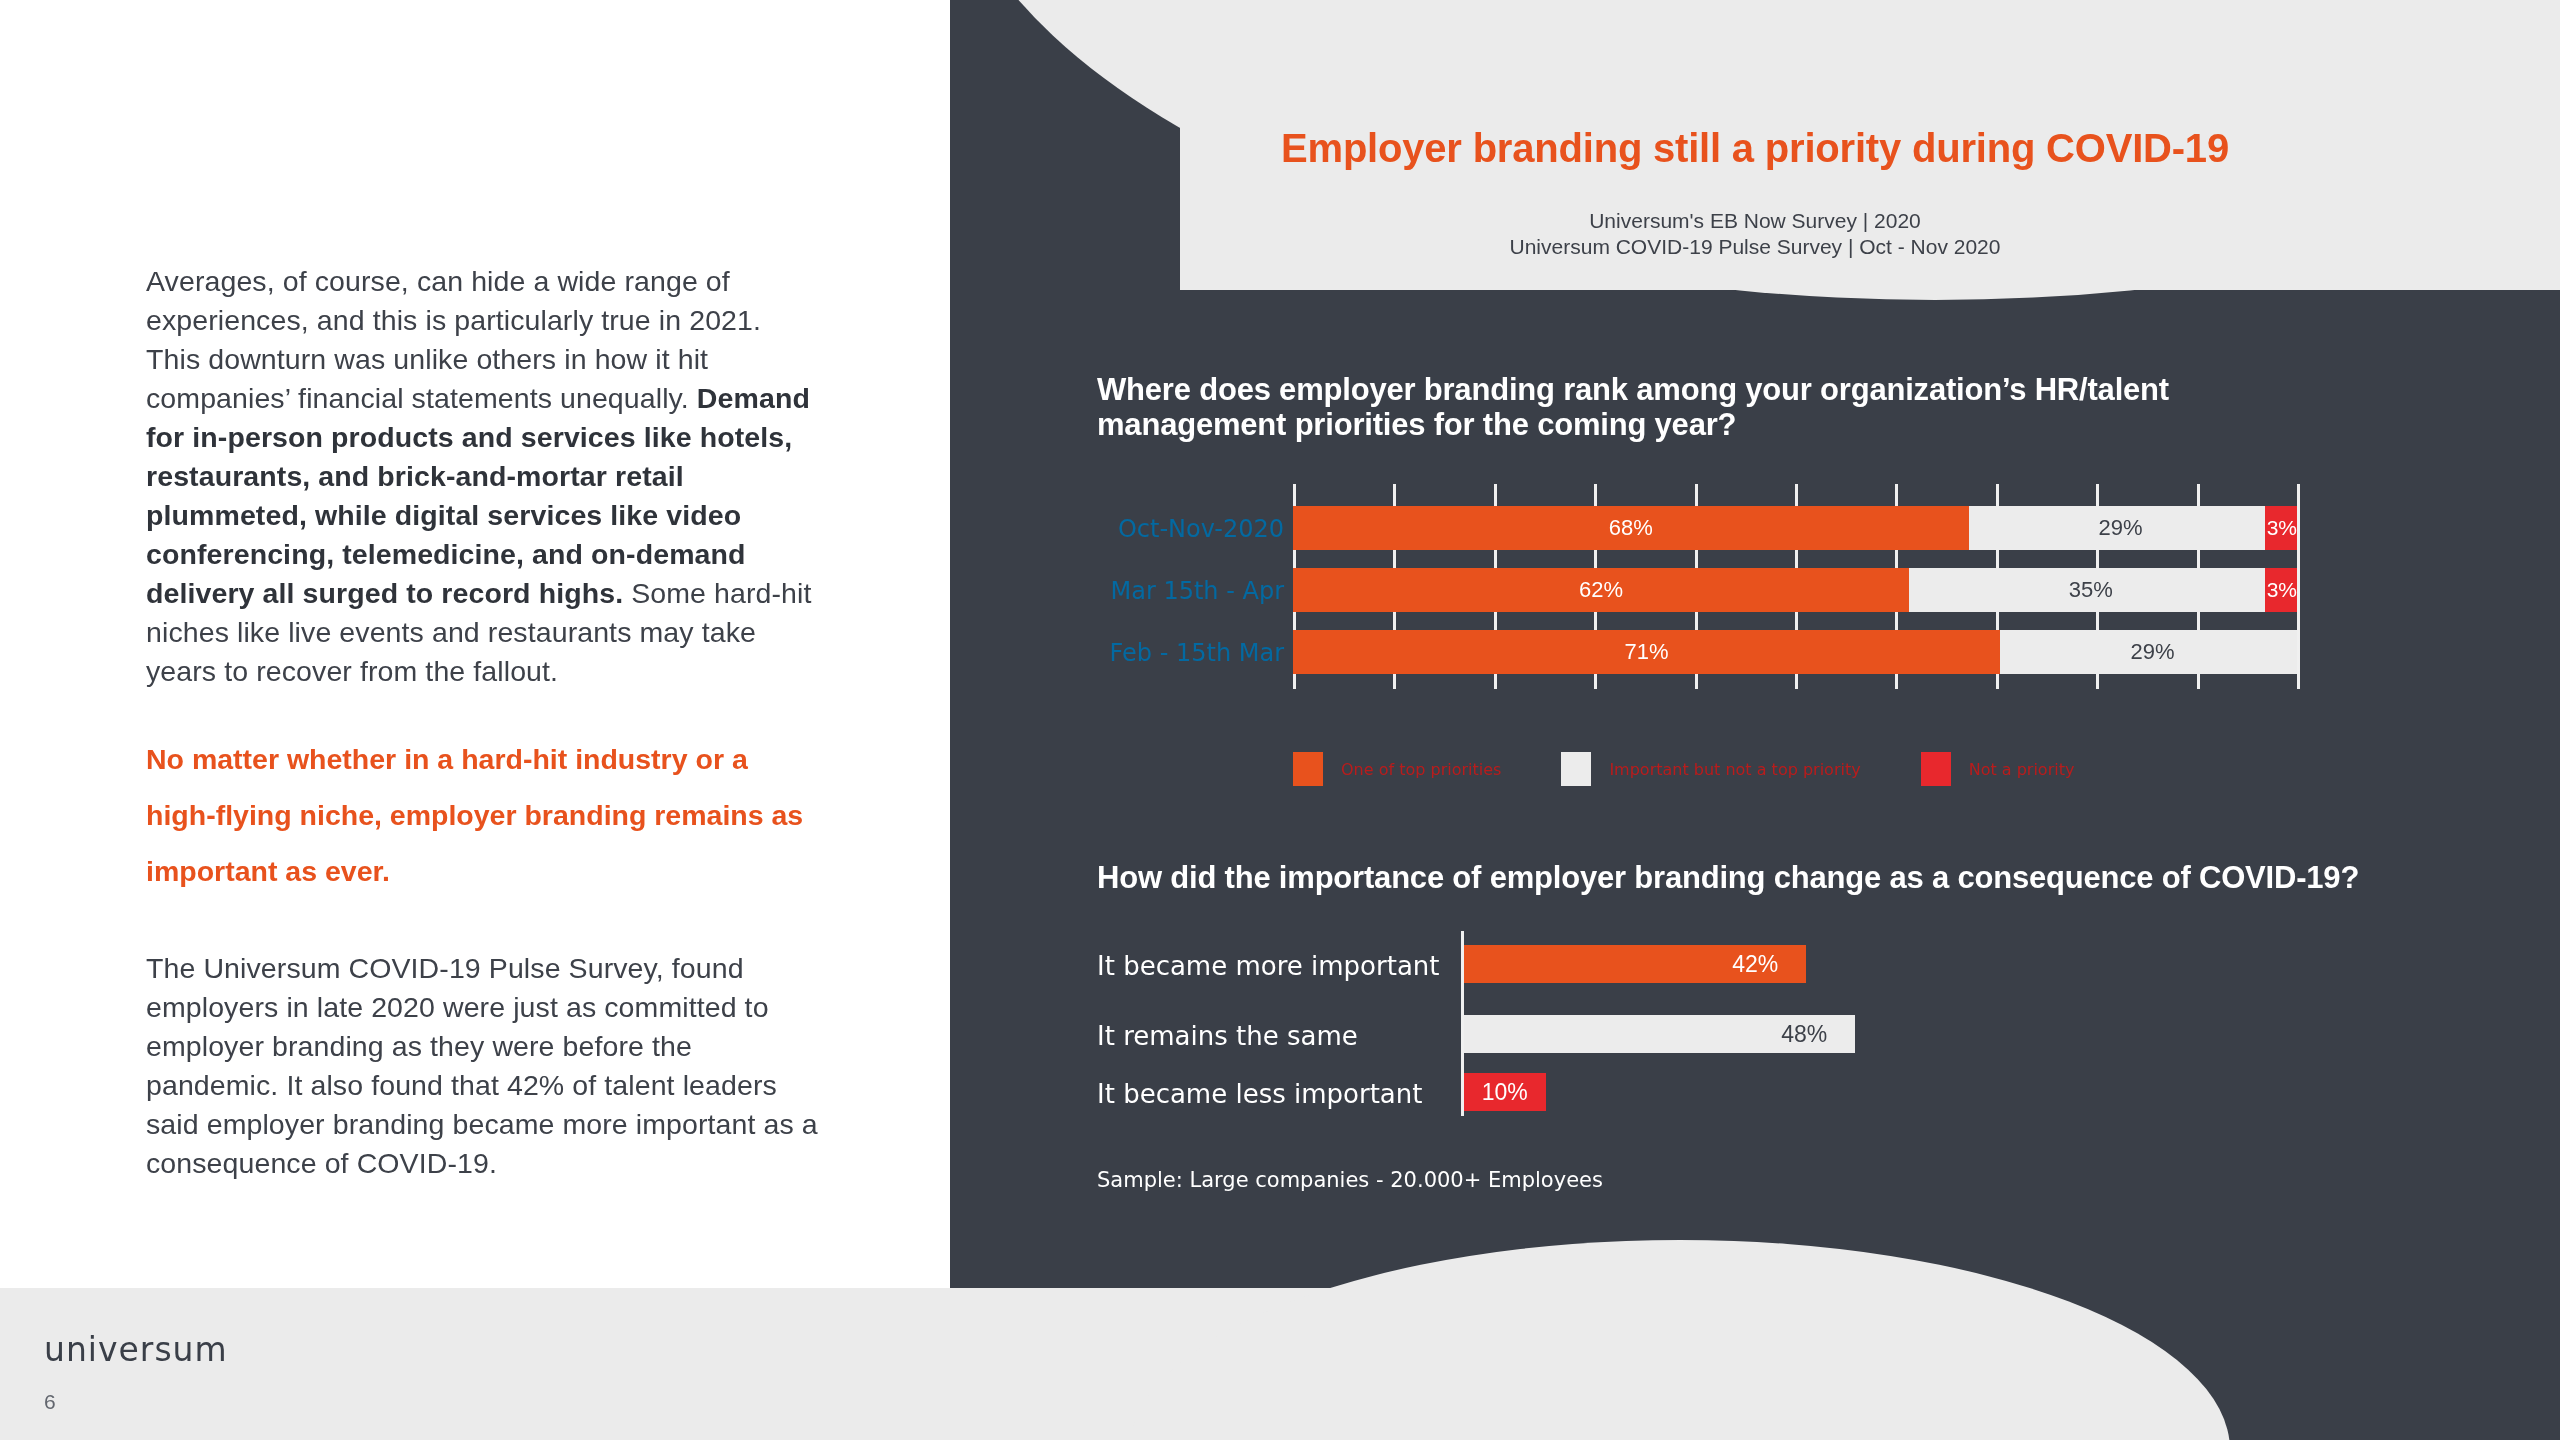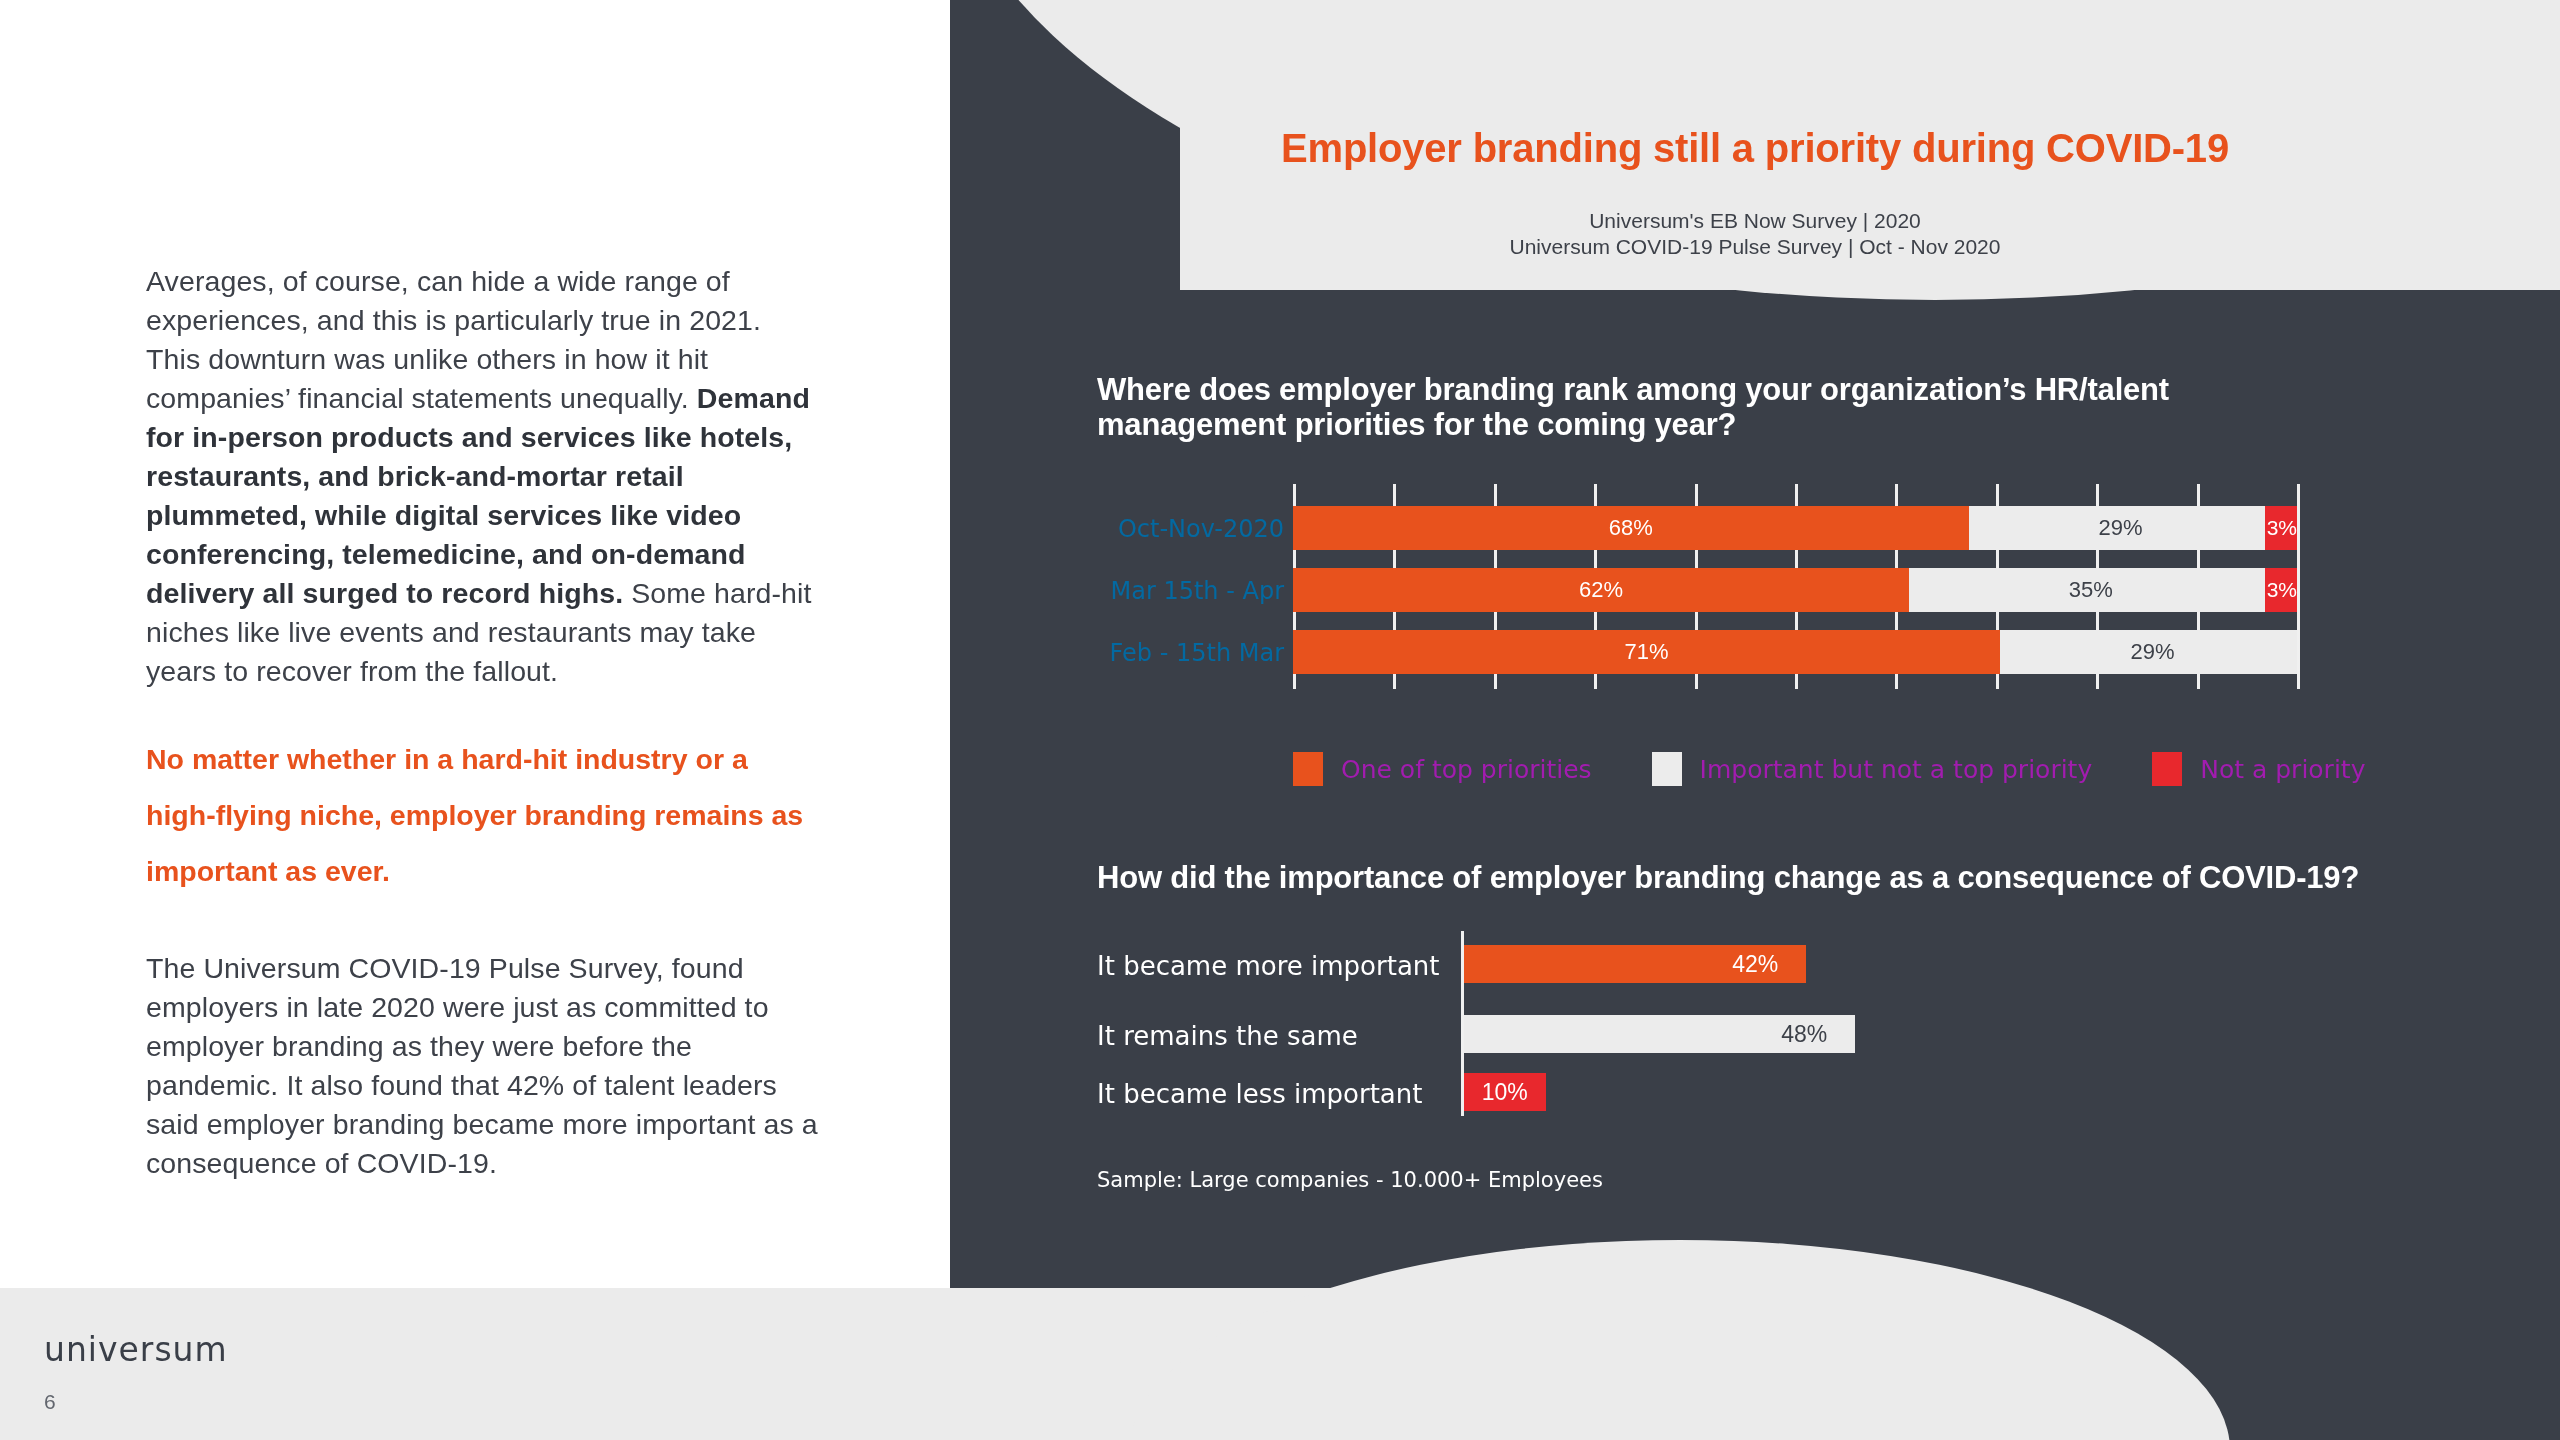--- a/index.html
+++ b/index.html
@@ -181,22 +181,22 @@
     top: 268px;
     display: flex;
     align-items: center;
   }
   .legend-item { display: flex; align-items: center; margin-right: 60px; }
   .swatch { width: 30px; height: 34px; margin-right: 18px; }
   .swatch.orange { background: #e8521d; }
   .swatch.grey   { background: #ececec; }
   .swatch.red    { background: #e8282d; }
   .legend-label {
-    color: #a21caf;
-    font-size: 25px;
+    color: #b91c1c;
+    font-size: 16px;
     white-space: nowrap;
     font-family: "DejaVu Sans", sans-serif;
   }
 
   
   #chart2 { left: 1097px; top: 860px; width: 1300px; }
   .plot2 {
     position: relative;
     margin-top: 36px;
     height: 185px;
@@ -352,21 +352,21 @@
       <div id="simple-bars">
           <div class="bar-label" style="top: 20px;">It became more important</div>
           <div class="bar orange" style="top: 14px; width: 342.3px;">42%</div>
           <div class="bar-label" style="top: 90px;">It remains the same</div>
           <div class="bar grey" style="top: 84px; width: 391.2px;">48%</div>
           <div class="bar-label" style="top: 148px;">It became less important</div>
           <div class="bar red" style="top: 142px; width: 81.5px;">10%</div>
         </div>
     </div>
   </div>
-  <div class="sample-note">Sample: Large companies - 10.000+ Employees</div>
+  <div class="sample-note">Sample: Large companies - 20.000+ Employees</div>
 
   <div class="footer-band"></div>
   <div class="footer-curve"></div>
 
   <div class="logo">universum</div>
   <div class="page-num">6</div>
   <div class="nav">
 
     <div id="nav-nodes"></div>
   </div>

